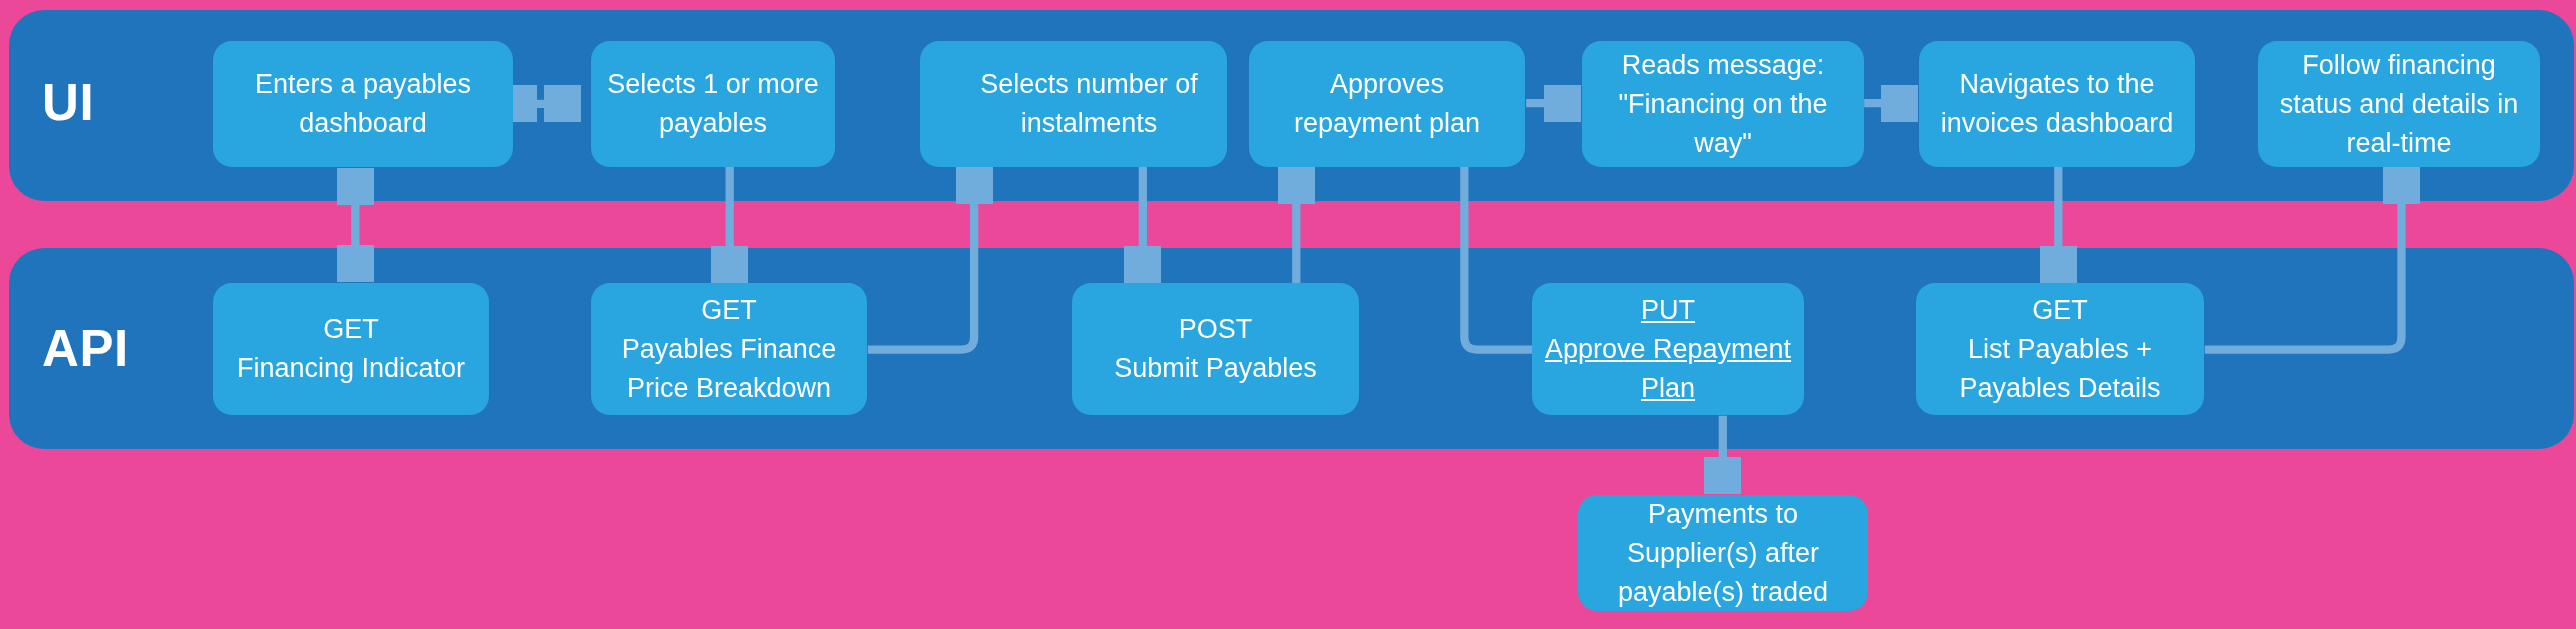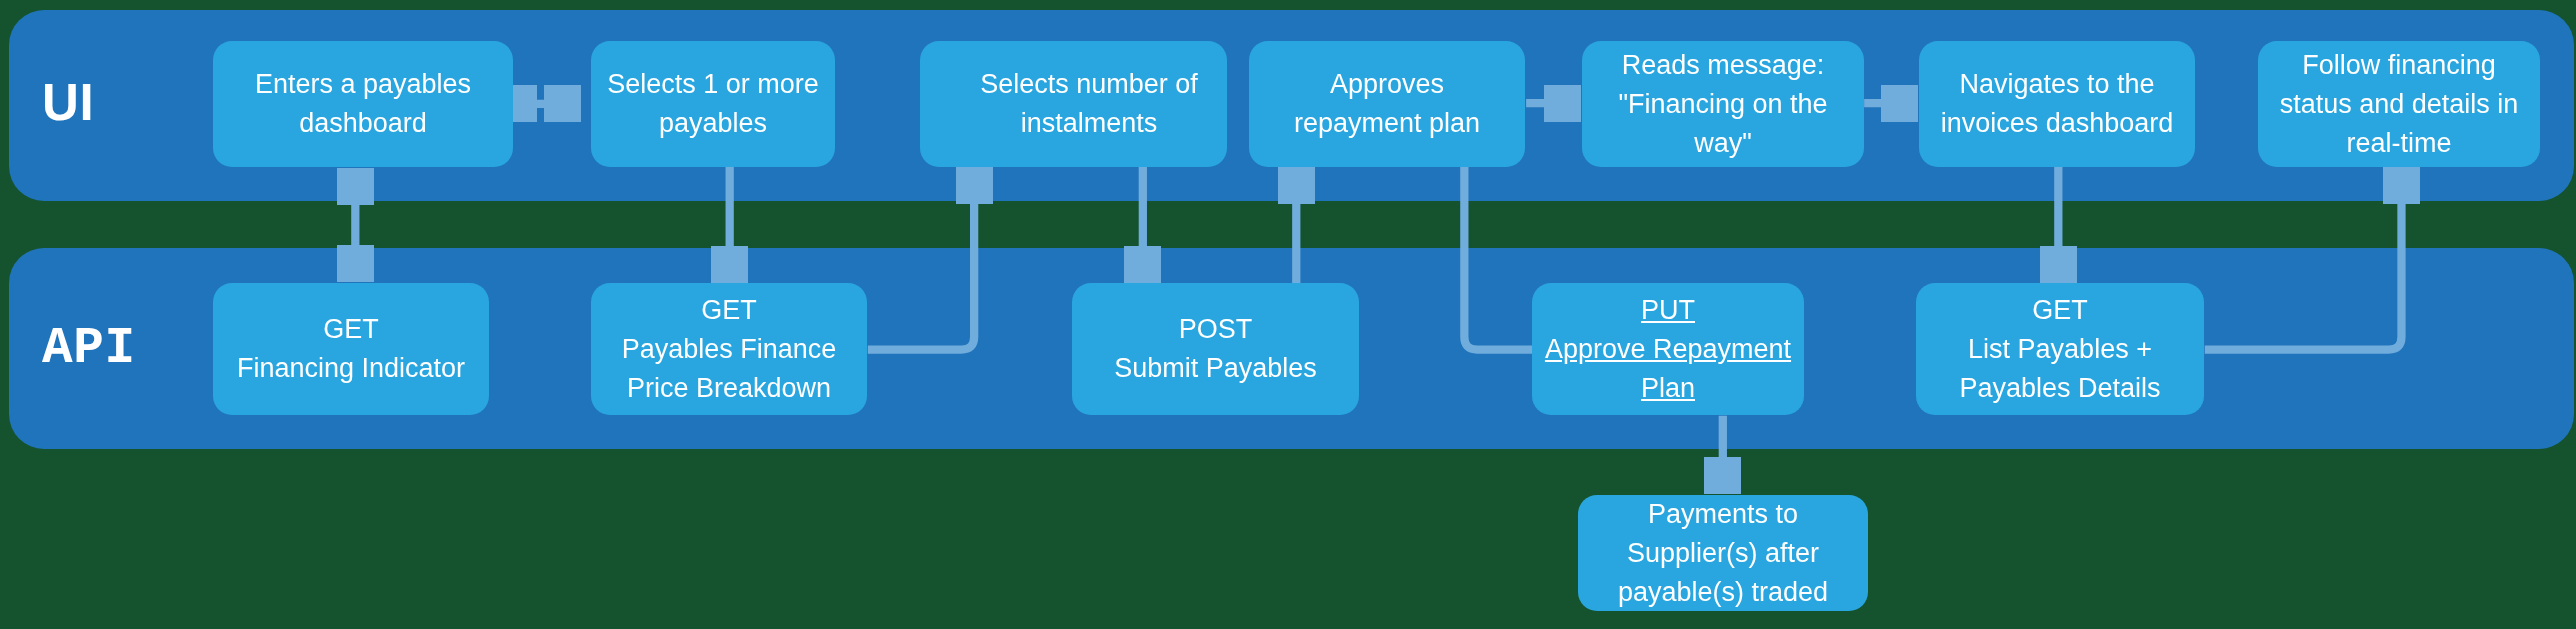--- a/index.html
+++ b/index.html
@@ -1,17 +1,17 @@
 <!DOCTYPE html>
 <html style="font-size:10.2px"><head>
 <meta charset="utf-8">
 <style>
   html,body{margin:0;padding:0;background:#000;}
   #canvas{
-    position:relative;width:2576px;height:629px;background:#14532d;overflow:hidden;
+    position:relative;width:2576px;height:629px;background:#ec4899;overflow:hidden;
     font-family:"Liberation Sans",sans-serif;
   }
   .lane{
     position:absolute;left:9px;width:2565px;background:#2074BC;border-radius:35px;
   }
   .lane-label{
     position:absolute;color:#fff;font-weight:bold;font-size:51px;line-height:51px;
     letter-spacing:0.6px;
   }
   .node{
@@ -24,21 +24,21 @@
 </style>
 </head>
 <body>
 
 <div id="canvas">
 
   <div class="lane" style="top:10.2px;height:191px;"></div>
   <div class="lane" style="top:248px;height:201px;"></div>
 
   <div class="lane-label" style="left:42px;top:77px;">UI</div>
-  <div class="lane-label" style="left:42px;top:323px;font-family:Liberation Mono, monospace;">API</div>
+  <div class="lane-label" style="left:42px;top:323px;">API</div>
 
   <svg id="connectors" width="2576" height="629" viewBox="0 0 4046 988">
     <defs>
       <marker id="ah" viewBox="0 0 10 10" refX="7" refY="5" markerWidth="4.5" markerHeight="4.5" orient="auto-start-reverse">
         <path d="M0,0 L10,5 L0,10 Z" fill="#70ACDC" stroke="none"></path>
       </marker>
     </defs>
     <path d="M803,163 H895" marker-start="url(#ah)" marker-end="url(#ah)"></path>
     <path d="M558,281 V426" marker-start="url(#ah)" marker-end="url(#ah)"></path>
     <path d="M1146,262 V427" marker-end="url(#ah)"></path>

